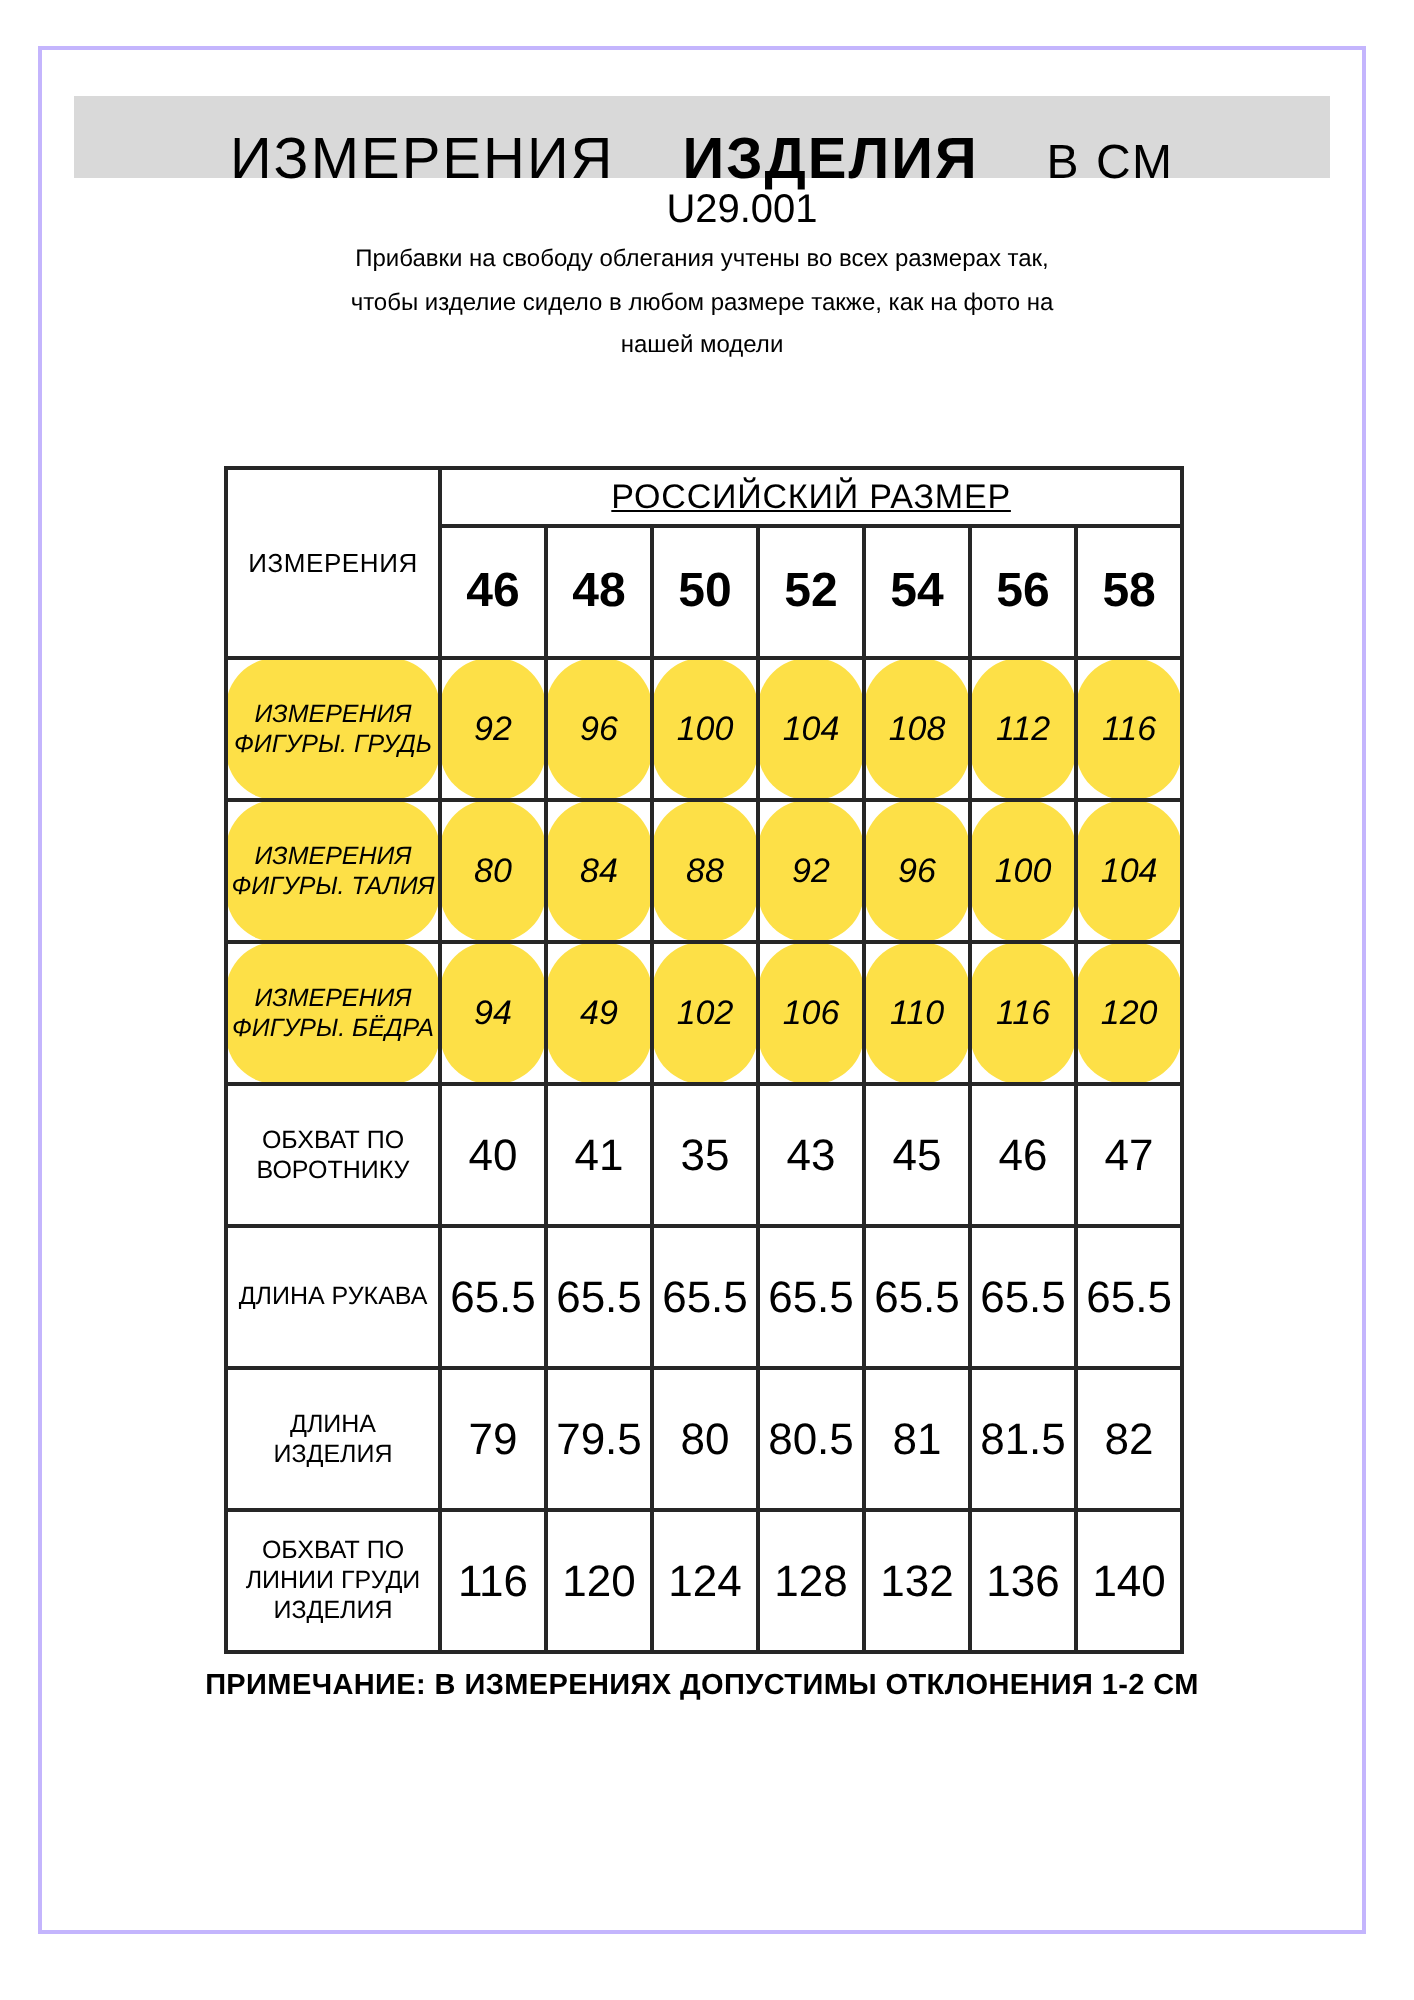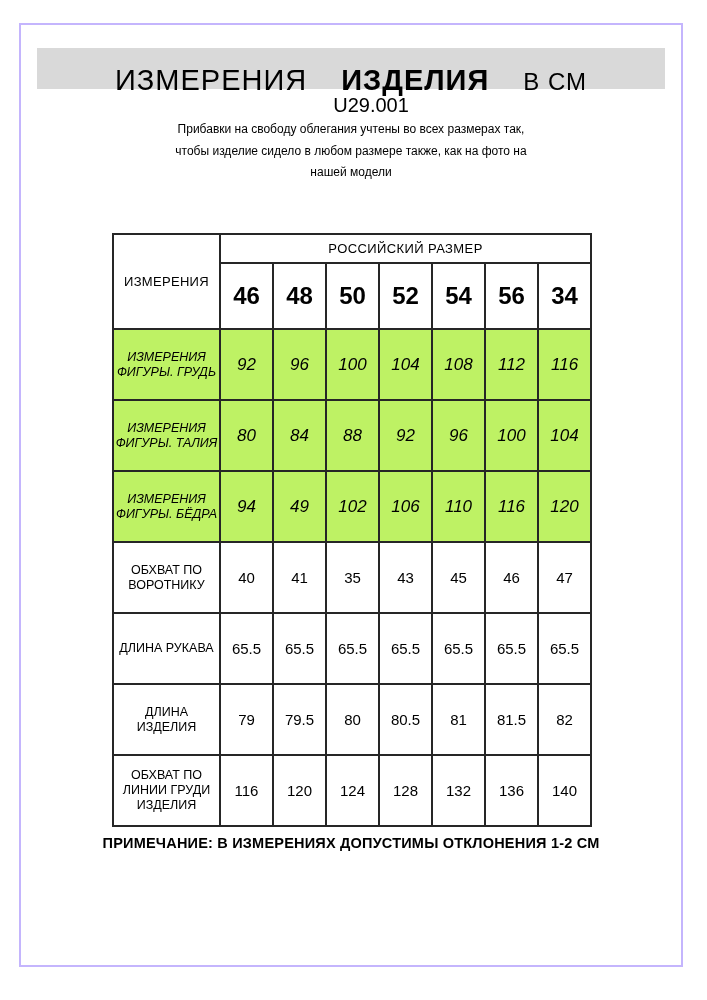--- a/index.html
+++ b/index.html
@@ -35,25 +35,25 @@
   table.size-table {
     position:absolute; left:91px; top:208px;
     width:479px; border-collapse:collapse; table-layout:fixed;
   }
   table.size-table td {
     border:2px solid #262626;
     text-align:center; vertical-align:middle;
     padding:0; overflow:hidden;
   }
   .corner-cell { font-size:13px; letter-spacing:.3px; }
-  .group-header { height:29px; font-size:13px; letter-spacing:.4px; }
+  .group-header { height:29px; font-size:17px; letter-spacing:.4px;text-decoration:underline; }
   .size-cell { height:66px; font-size:24px; font-weight:700; }
   .label-cell { font-size:12.5px; line-height:15px; padding:0 2px; }
-  .value-cell { font-size:15px; height:71px; }
-  tr.figure-row td { background:#bef264; font-style:italic; }
+  .value-cell { font-size:22px; height:71px; }
+  tr.figure-row td { background:#fde047; font-style:italic;border-radius:25px; }
   tr.figure-row .value-cell { font-size:17px; }
   .note {
     position:absolute; top:810px; left:0; width:660px;
     text-align:center; font-weight:700; font-size:14.5px; letter-spacing:.2px;
   }
 </style>
 </head>
 <body>
 
 <div class="page">
@@ -89,21 +89,21 @@
           <td class="corner-cell" rowspan="2">ИЗМЕРЕНИЯ</td>
           <td class="group-header" colspan="7">РОССИЙСКИЙ РАЗМЕР</td>
         </tr>
         <tr id="size-row">
             <td class="size-cell">46</td>
             <td class="size-cell">48</td>
             <td class="size-cell">50</td>
             <td class="size-cell">52</td>
             <td class="size-cell">54</td>
             <td class="size-cell">56</td>
-            <td class="size-cell">34</td>
+            <td class="size-cell">58</td>
           </tr>
       <tr class="figure-row">
             <td class="label-cell">ИЗМЕРЕНИЯ ФИГУРЫ. ГРУДЬ</td>
             <td class="value-cell">92</td>
             <td class="value-cell">96</td>
             <td class="value-cell">100</td>
             <td class="value-cell">104</td>
             <td class="value-cell">108</td>
             <td class="value-cell">112</td>
             <td class="value-cell">116</td>

